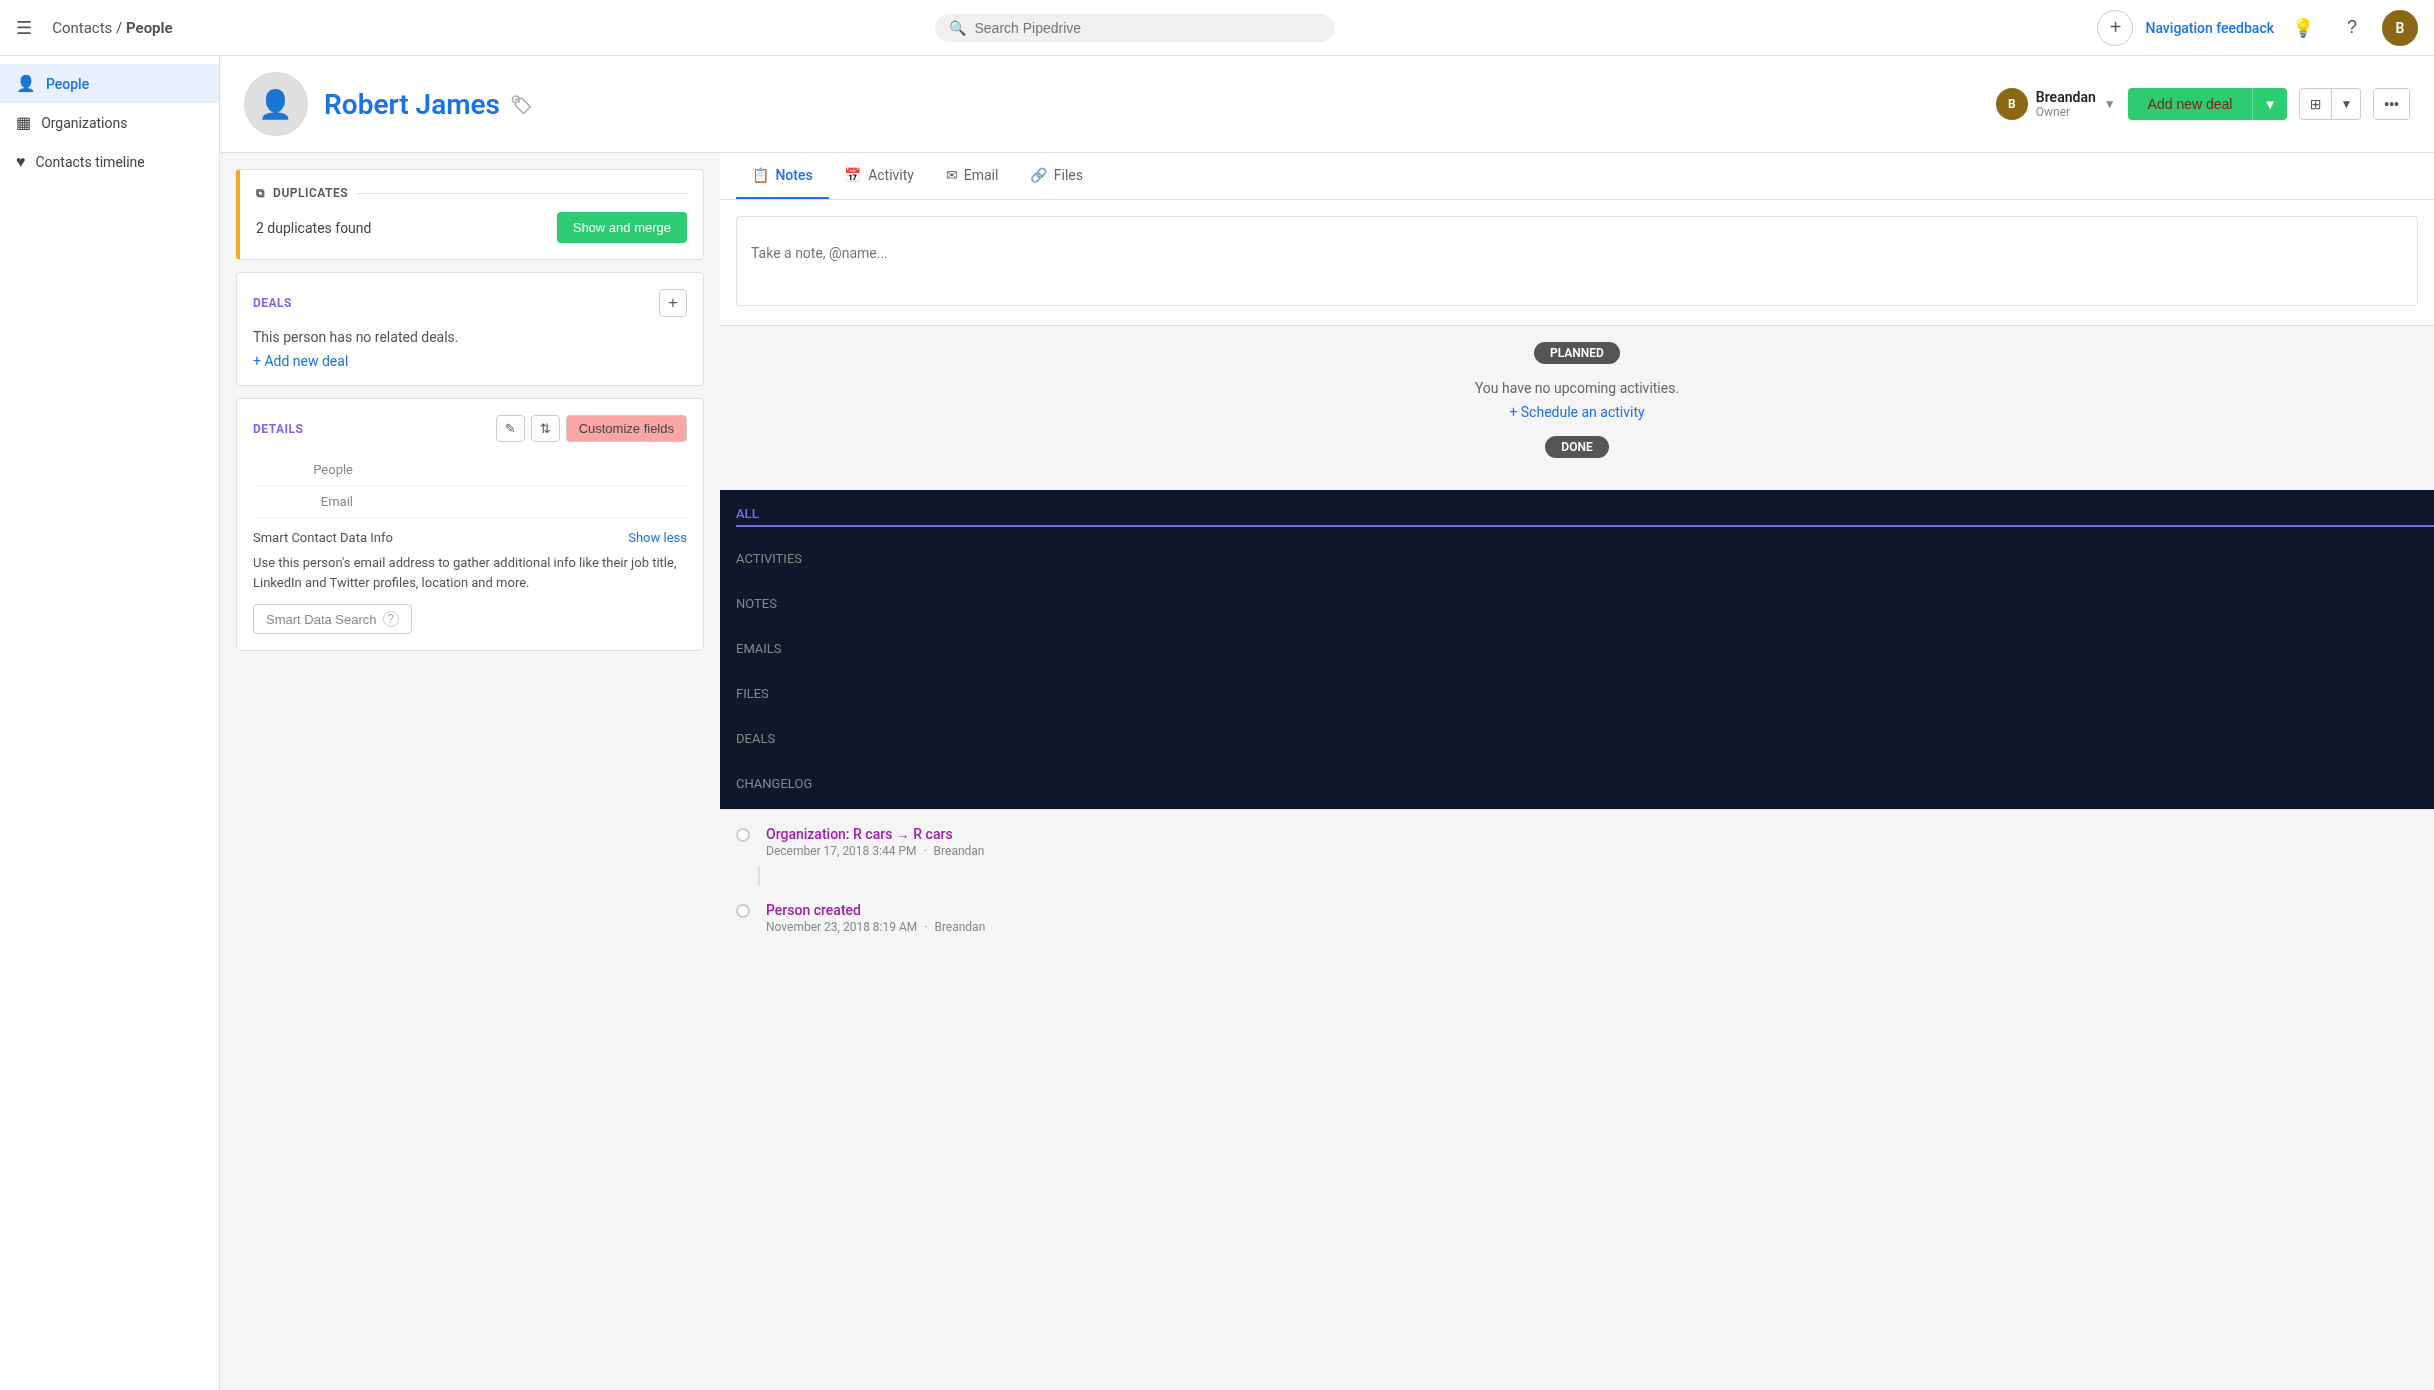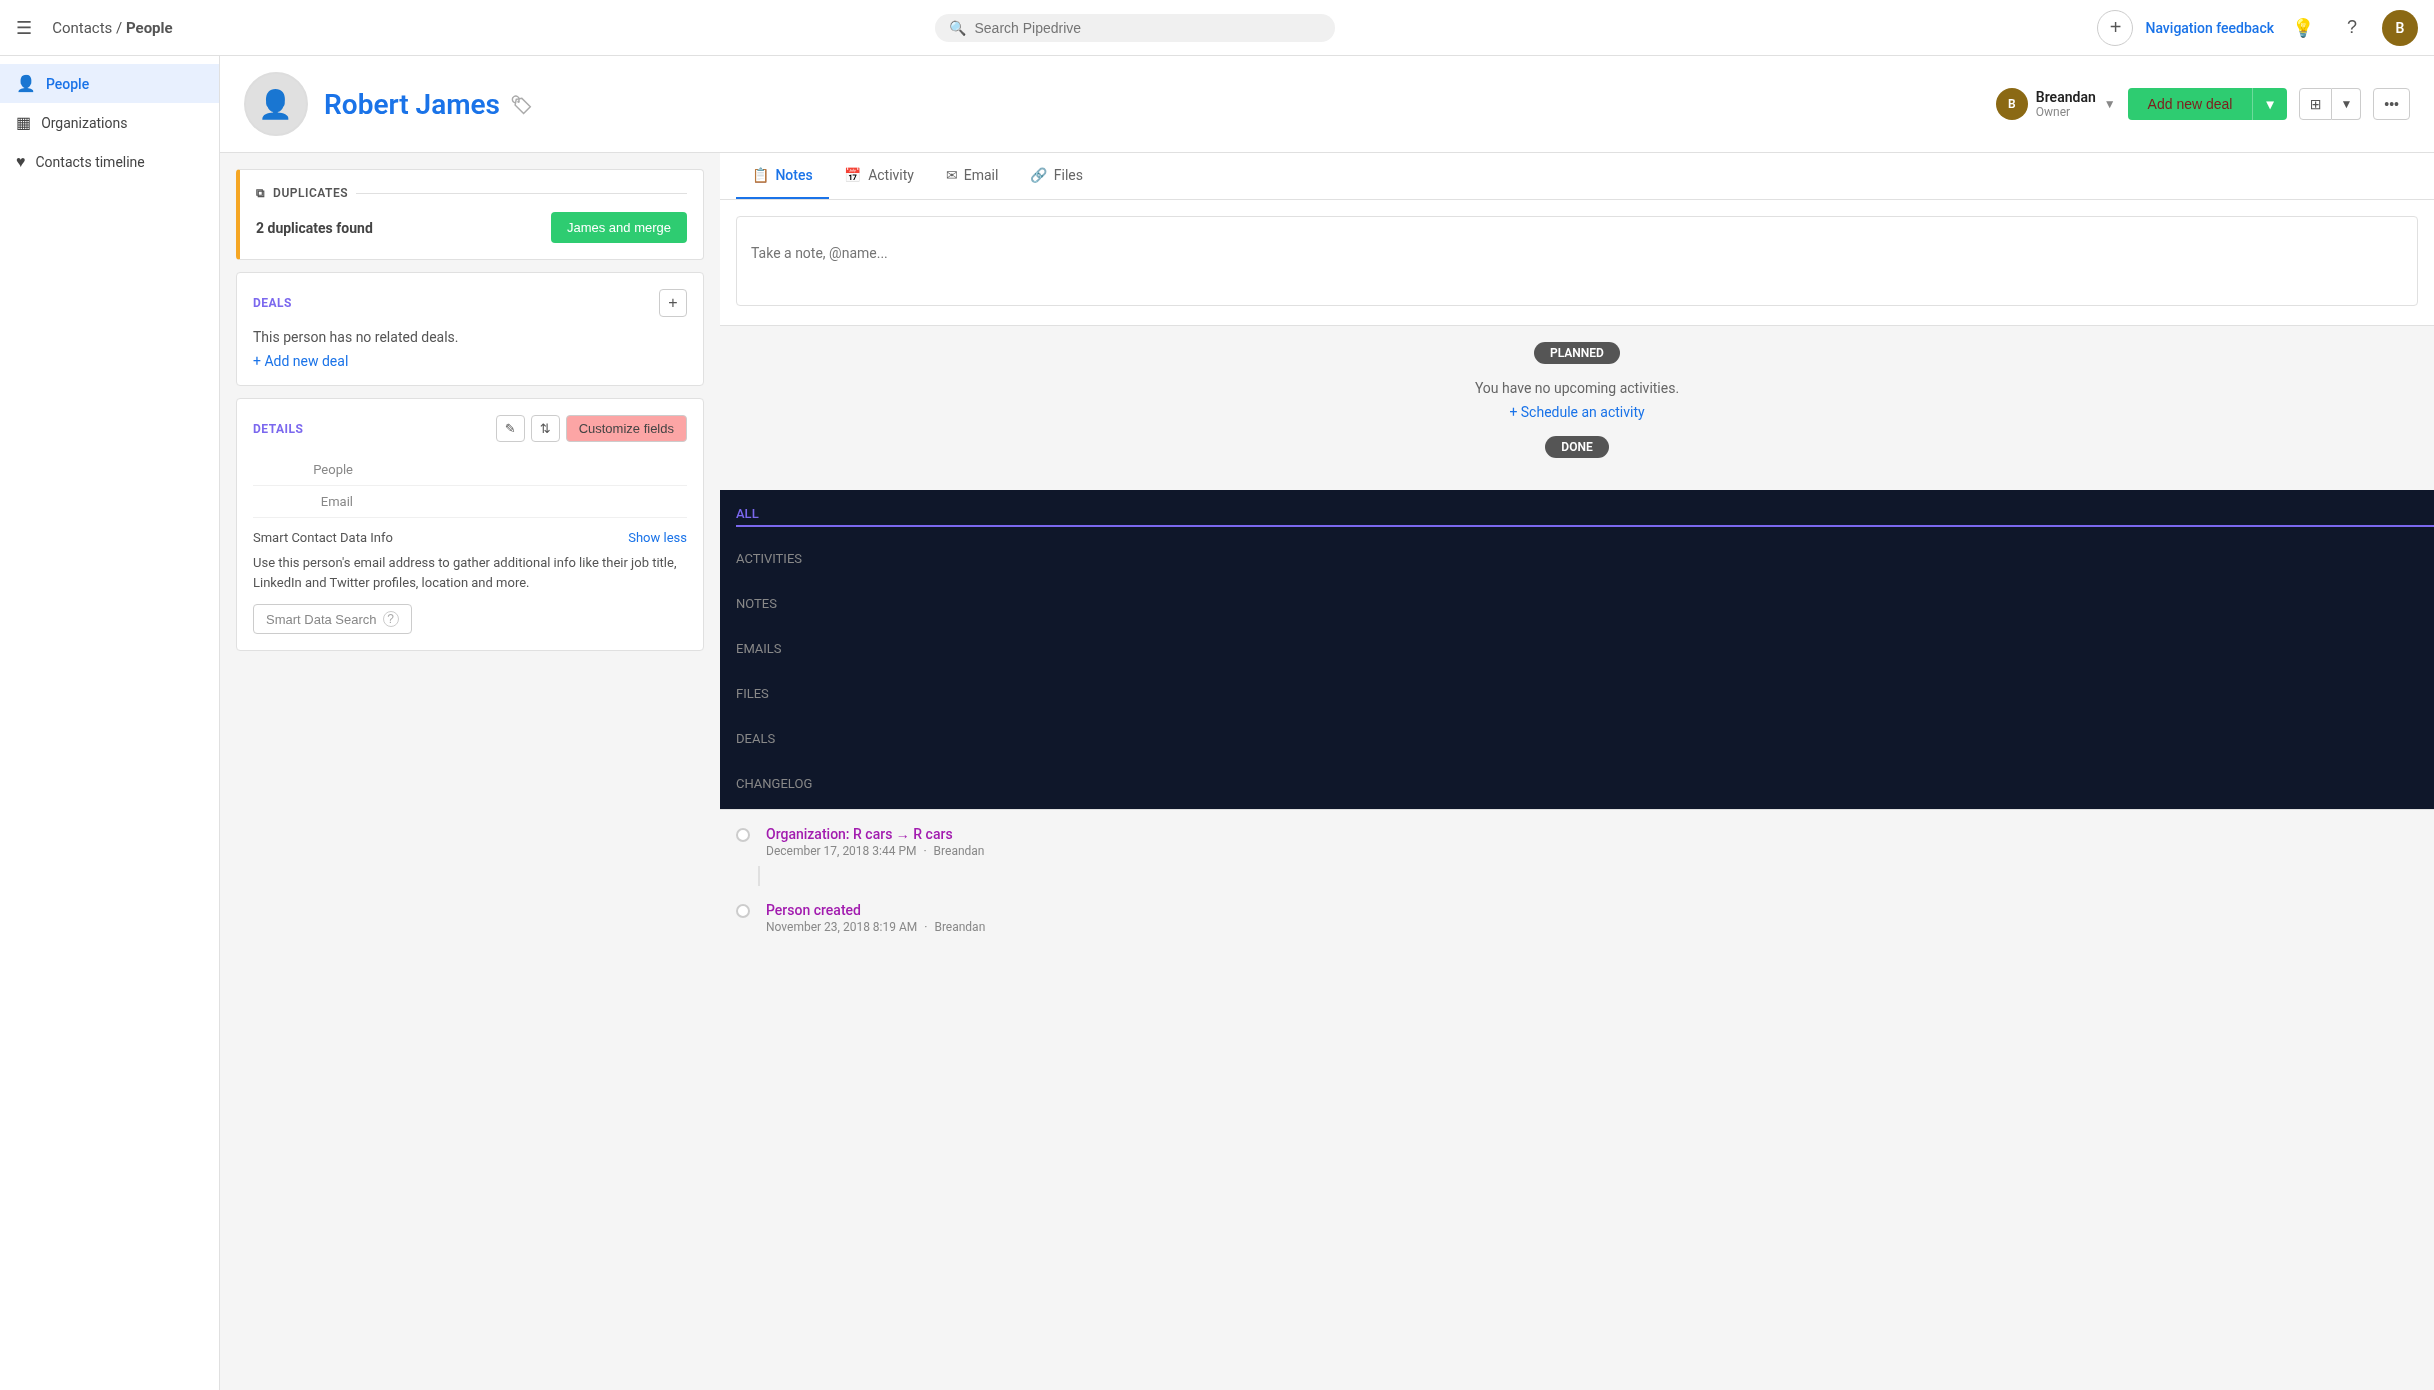--- a/index.html
+++ b/index.html
@@ -103,21 +103,21 @@
       background: #fff; border: 1px solid #e0e0e0; border-left: 4px solid #f5a623;
       border-radius: 4px; padding: 16px;
     }
     .duplicates-header {
       display: flex; align-items: center; gap: 8px; color: #555;
       font-size: 12px; font-weight: 600; letter-spacing: 0.5px; text-transform: uppercase;
       margin-bottom: 12px;
     }
     .duplicates-header::after { content: ''; flex: 1; height: 1px; background: #e0e0e0; }
     .duplicates-content { display: flex; align-items: center; justify-content: space-between; }
-    .duplicates-count { font-size: 14px; color: #444; font-weight: bold; }
+    .duplicates-count { font-size: 14px; color: #444; }
     .view-merge-btn {
       background: #2ecc71; color: #fff; border: none; border-radius: 4px;
       padding: 8px 16px; font-size: 13px; font-weight: 500; cursor: pointer;
     }
 
     
     .card {
       background: #fff; border: 1px solid #e0e0e0; border-radius: 4px; padding: 16px;
     }
     .card-header {
@@ -283,21 +283,21 @@
 
       <div class="left-column">
 
         <div class="duplicates-card">
           <div class="duplicates-header">
             <span>⧉</span>
             <span>DUPLICATES</span>
           </div>
           <div class="duplicates-content">
             <span class="duplicates-count">2 duplicates found</span>
-            <button class="view-merge-btn">James and merge</button>
+            <button class="view-merge-btn">Show and merge</button>
           </div>
         </div>
 
         <div class="card">
           <div class="card-header">
             <span class="card-title">DEALS</span>
             <button class="card-add-btn">+</button>
           </div>
           <p class="no-deals">This person has no related deals.</p>
           <a class="add-deal-link">+ Add new deal</a>

